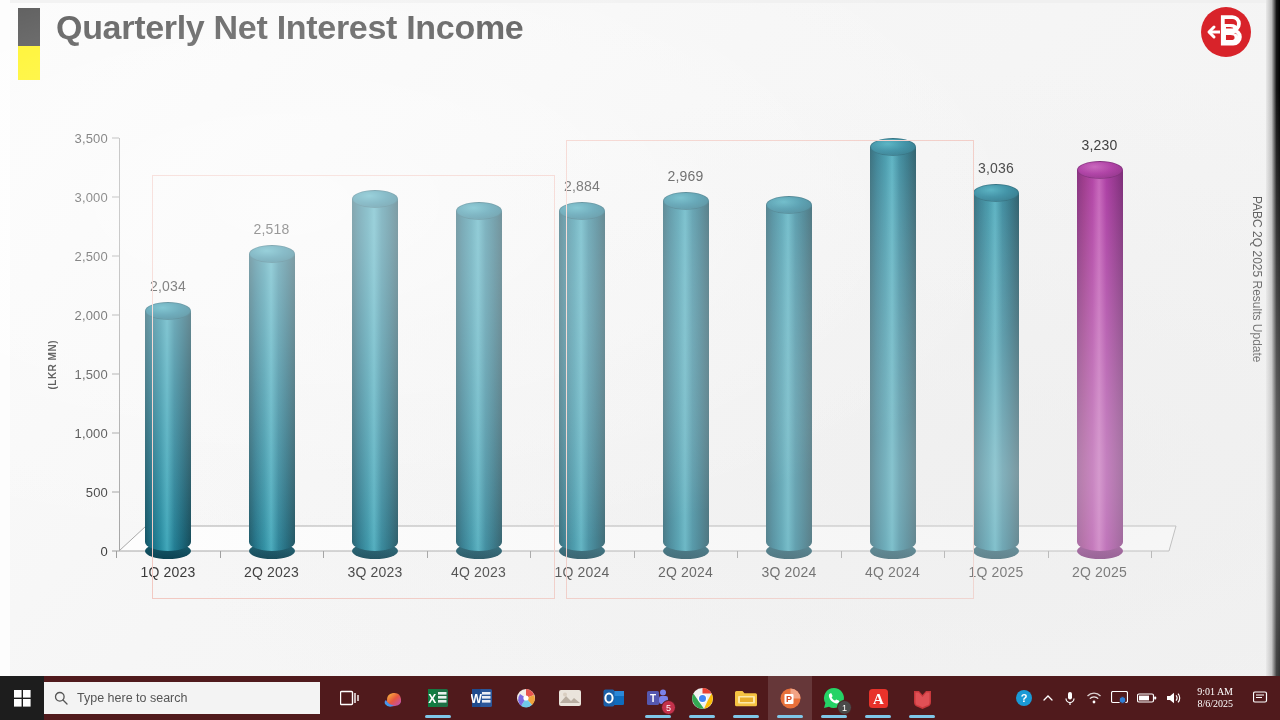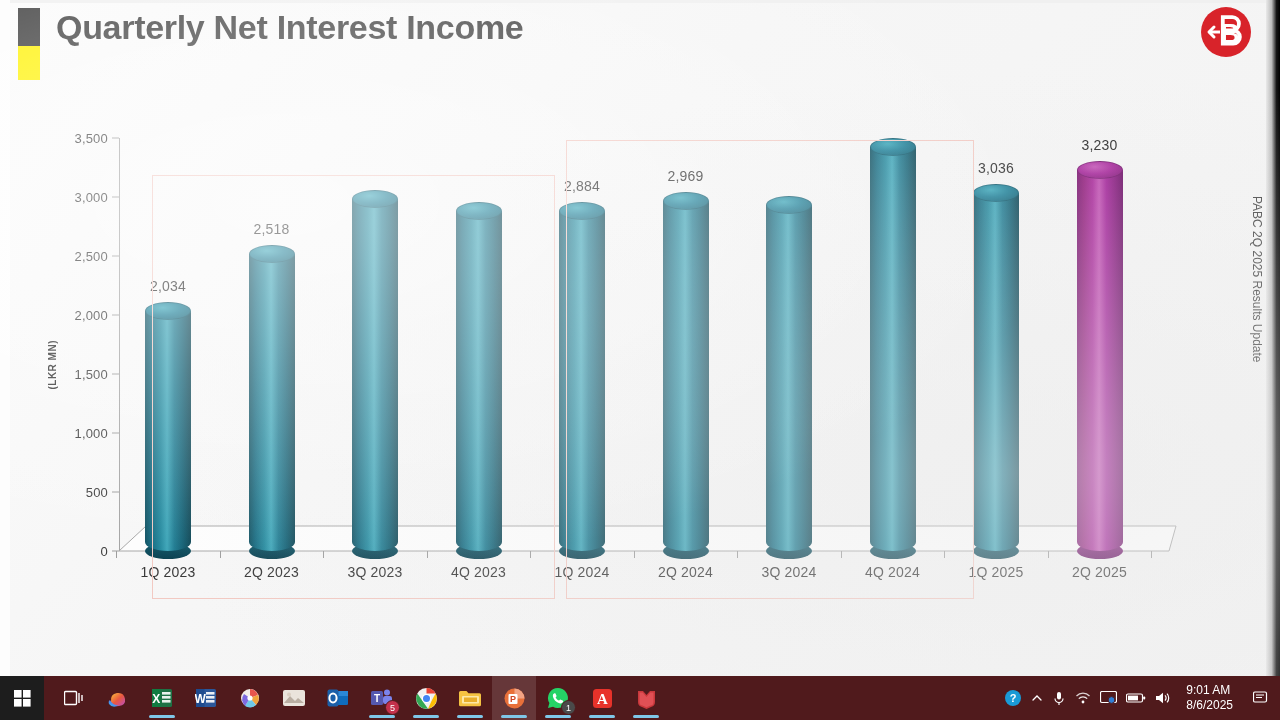--- a/index.html
+++ b/index.html
@@ -138,21 +138,21 @@
   }
   .tb-item.active{ background:rgba(255,255,255,.13); }
   .tb-item .run{ position:absolute; bottom:2px; left:9px; width:26px; height:3px; background:#7fc7e8; border-radius:2px; }
   .tb-item .badge{
     position:absolute; right:4px; bottom:5px; min-width:15px; height:15px; border-radius:50%;
     font-size:9px; color:#fff; display:flex; align-items:center; justify-content:center;
     border:1.5px solid #501a1c;
   }
   .tray{ margin-left:auto; display:flex; align-items:center; gap:9px; padding-right:6px; height:44px; }
   .tray .ti{ display:flex; align-items:center; justify-content:center; }
-  .clock{ font-size:12px; color:#fff; line-height:1.25; text-align:left; padding:0 6px; }
+  .clock{ font-size:10px; color:#fff; line-height:1.25; text-align:right; padding:0 6px;font-family:Liberation Serif, serif; }
   .notif{ width:26px; height:44px; display:flex; align-items:center; justify-content:center; }
 </style>
 </head>
 <body>
 
 <div id="slide">
   <div class="edge-top"></div>
   <div class="edge-l"></div>
   <div class="edge-r"></div>
 
@@ -293,20 +293,27 @@
 <div id="taskbar">
   <div class="start-btn">
     <svg width="17" height="17" viewBox="0 0 17 17">
       <rect x="0" y="0" width="7.6" height="7.6" fill="#fff"></rect>
       <rect x="9" y="0" width="7.6" height="7.6" fill="#fff"></rect>
       <rect x="0" y="9" width="7.6" height="7.6" fill="#fff"></rect>
       <rect x="9" y="9" width="7.6" height="7.6" fill="#fff"></rect>
     </svg>
   </div>
 
+  <div class="search-box">
+    <svg width="14" height="14" viewBox="0 0 14 14">
+      <circle cx="5.8" cy="5.8" r="4.3" fill="none" stroke="#555" stroke-width="1.3"></circle>
+      <line x1="9" y1="9" x2="13" y2="13" stroke="#555" stroke-width="1.3" stroke-linecap="round"></line>
+    </svg>
+    <span class="ph">Type here to search</span>
+  </div>
 
   <div class="tb-icons" id="tbicons">
       <div class="tb-item">
         <svg width="20" height="16" viewBox="0 0 20 16">
           <rect x="0.5" y="1.5" width="12" height="13" rx="1" fill="none" stroke="#fff" stroke-width="1.4"></rect>
           <line x1="15" y1="3" x2="15" y2="13" stroke="#fff" stroke-width="1.4"></line>
           <line x1="18" y1="5" x2="18" y2="11" stroke="#fff" stroke-width="1.4"></line>
         </svg>
       </div>
       <div class="tb-item">

